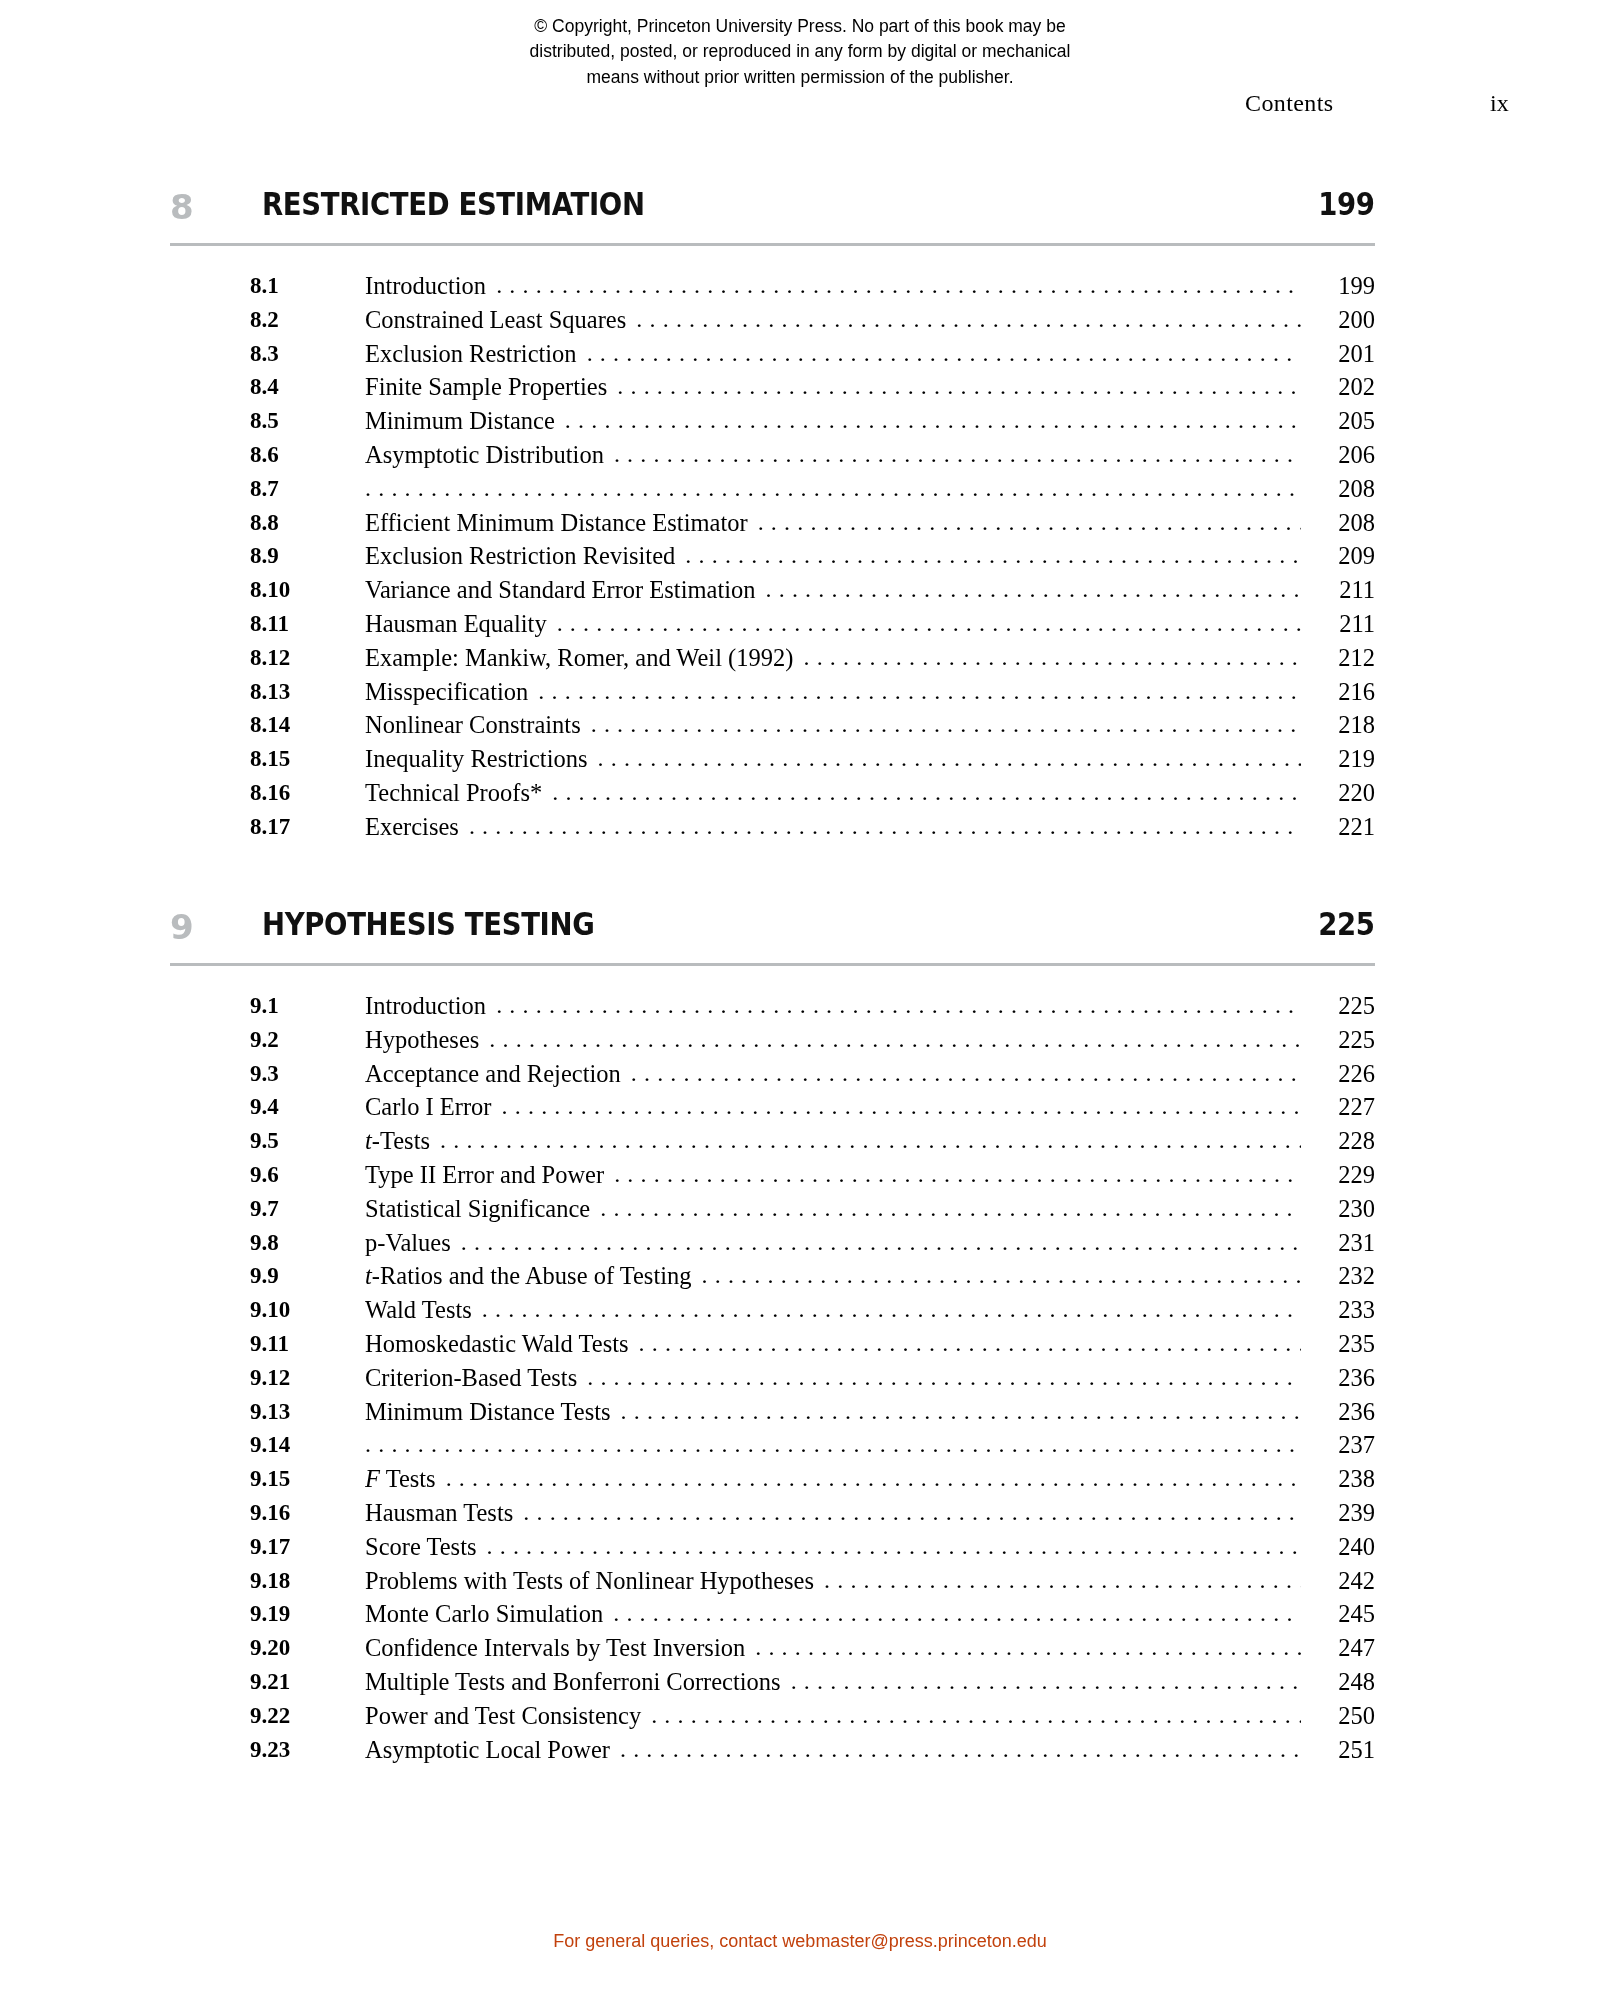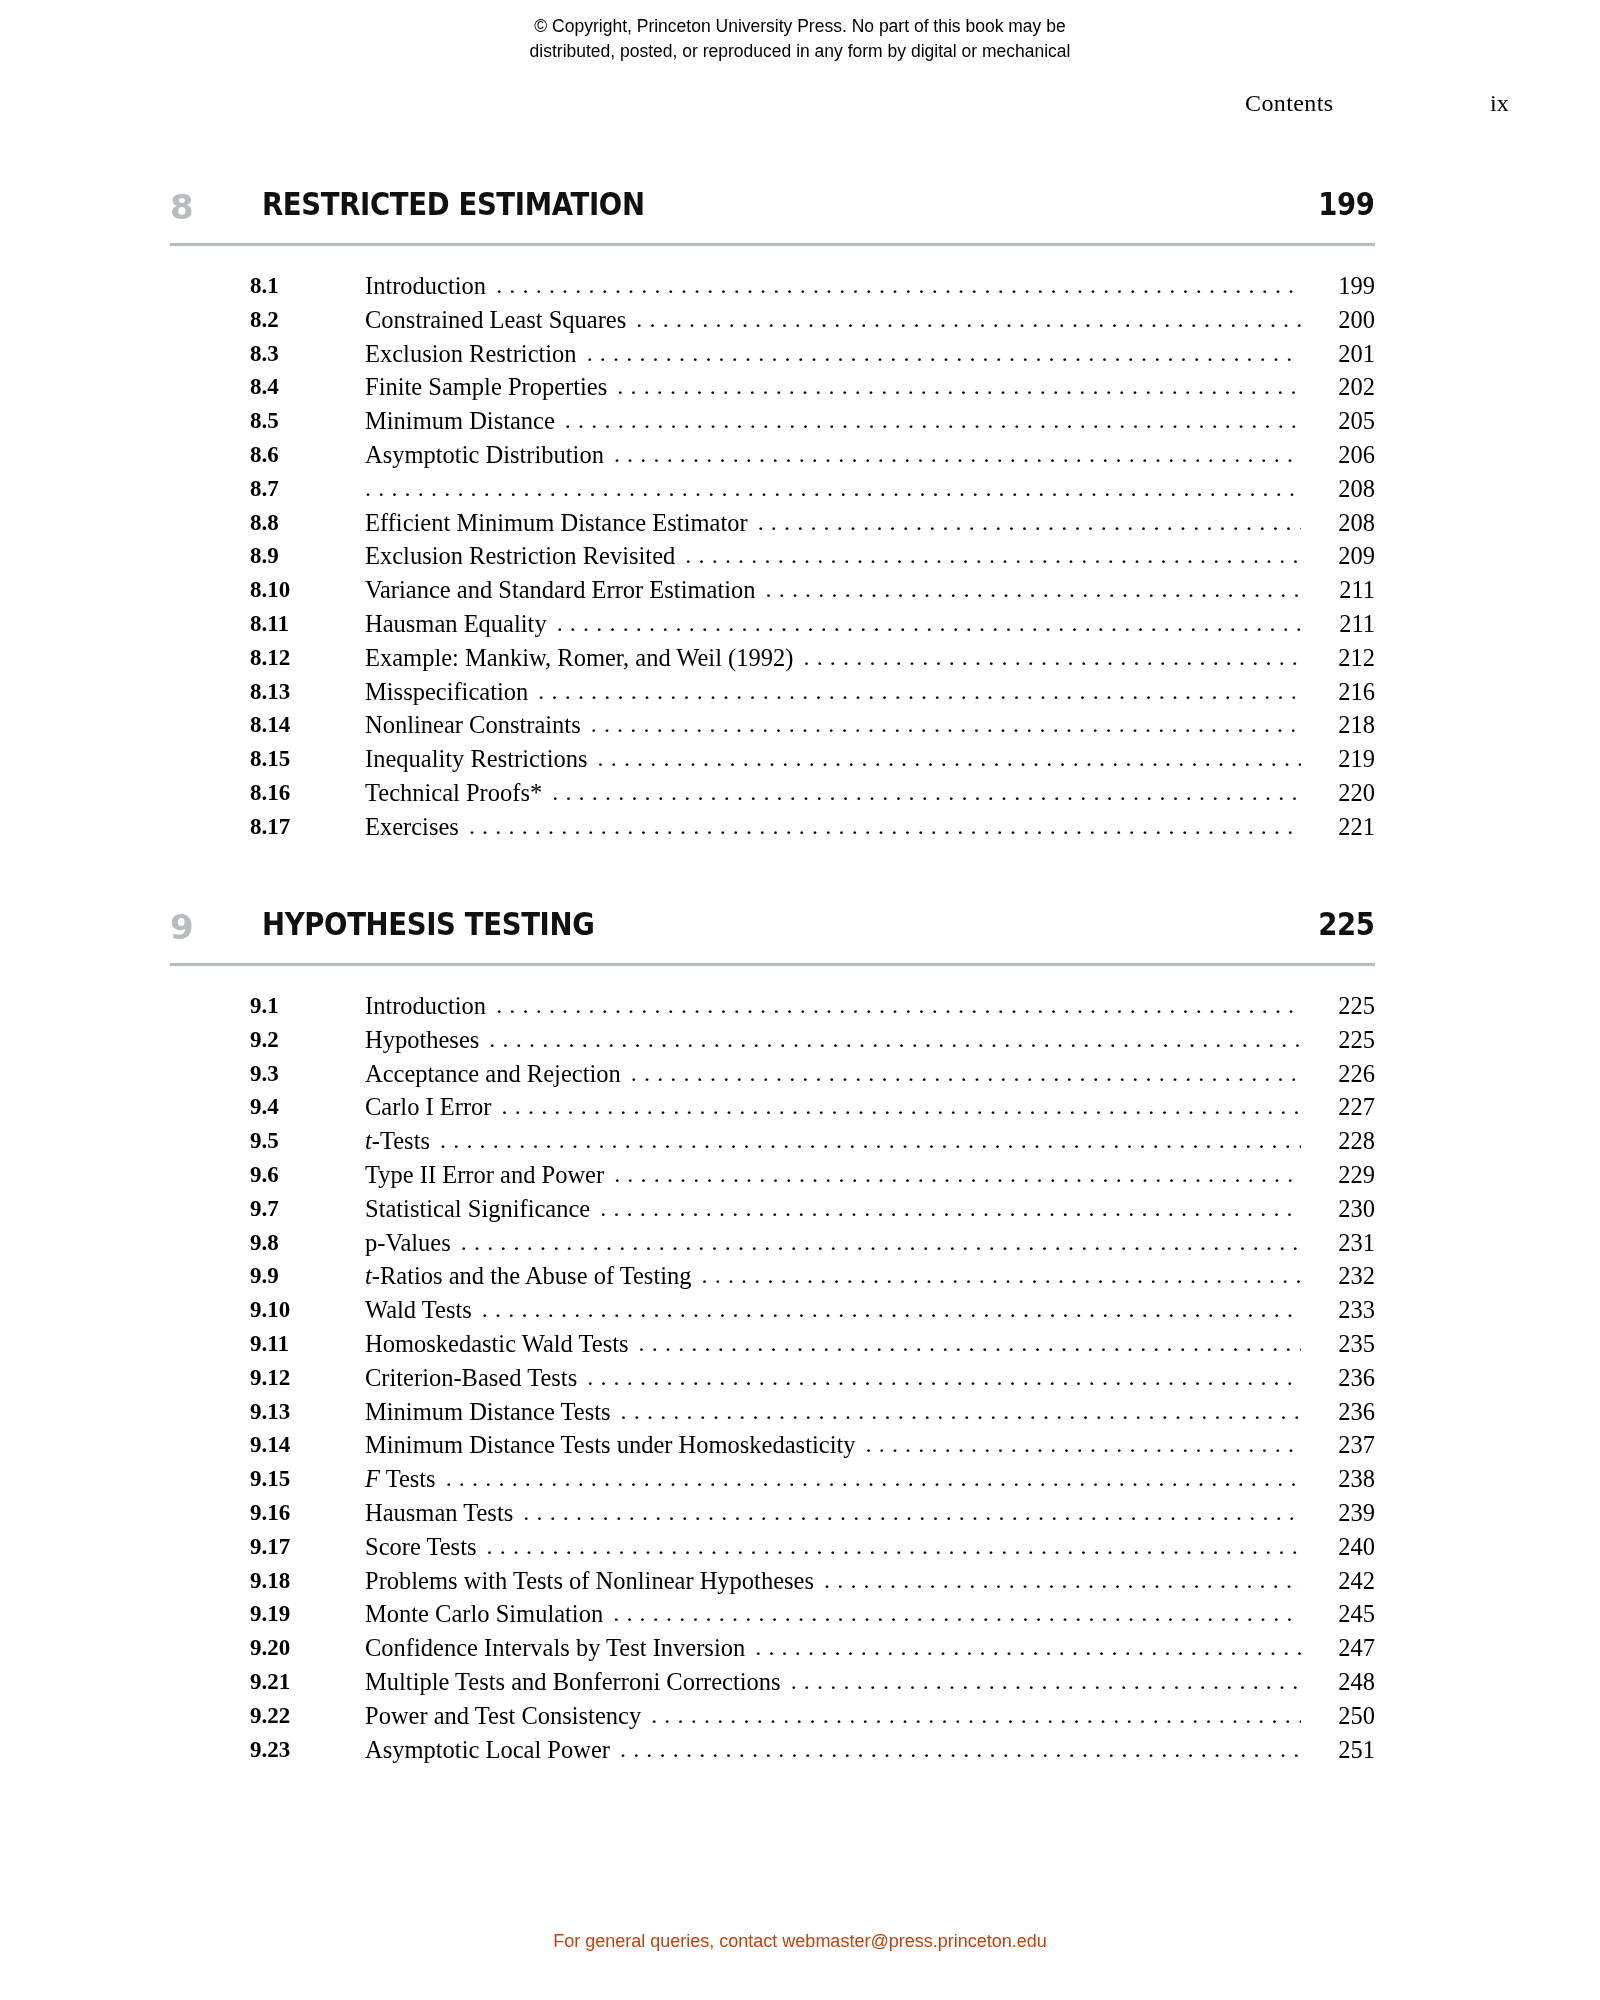--- a/index.html
+++ b/index.html
@@ -176,20 +176,21 @@
   }
 </style>
 </head>
 <body>
 
 <div class="page">
 
   <div class="copyright">
     <span>© Copyright, Princeton University Press. No part of this book may be</span>
     <span>distributed, posted, or reproduced in any form by digital or mechanical</span>
+    <span>means without prior written permission of the publisher.</span>
   </div>
 
   <div class="running-head">
     <div class="rh-title">Contents</div>
     <div class="rh-page">ix</div>
   </div>
 
   <div id="chapters-root">
       <div class="chapter" style="top: 185px;">
         <div class="chapter-head">
@@ -444,21 +445,20 @@
             <div class="num">9.13</div>
             <div class="mid">
               <div class="label">Minimum Distance Tests</div>
               <div class="dots">........................................................................................................................</div>
               <div class="pg">236</div>
             </div>
           </div>
           <div class="entry">
             <div class="num">9.14</div>
             <div class="mid">
-              <div class="label">Minimum Distance Tests under Homoskedasticity</div>
               <div class="dots">........................................................................................................................</div>
               <div class="pg">237</div>
             </div>
           </div>
           <div class="entry">
             <div class="num">9.15</div>
             <div class="mid">
               <div class="label"><span class="ital">F</span> Tests</div>
               <div class="dots">........................................................................................................................</div>
               <div class="pg">238</div>

